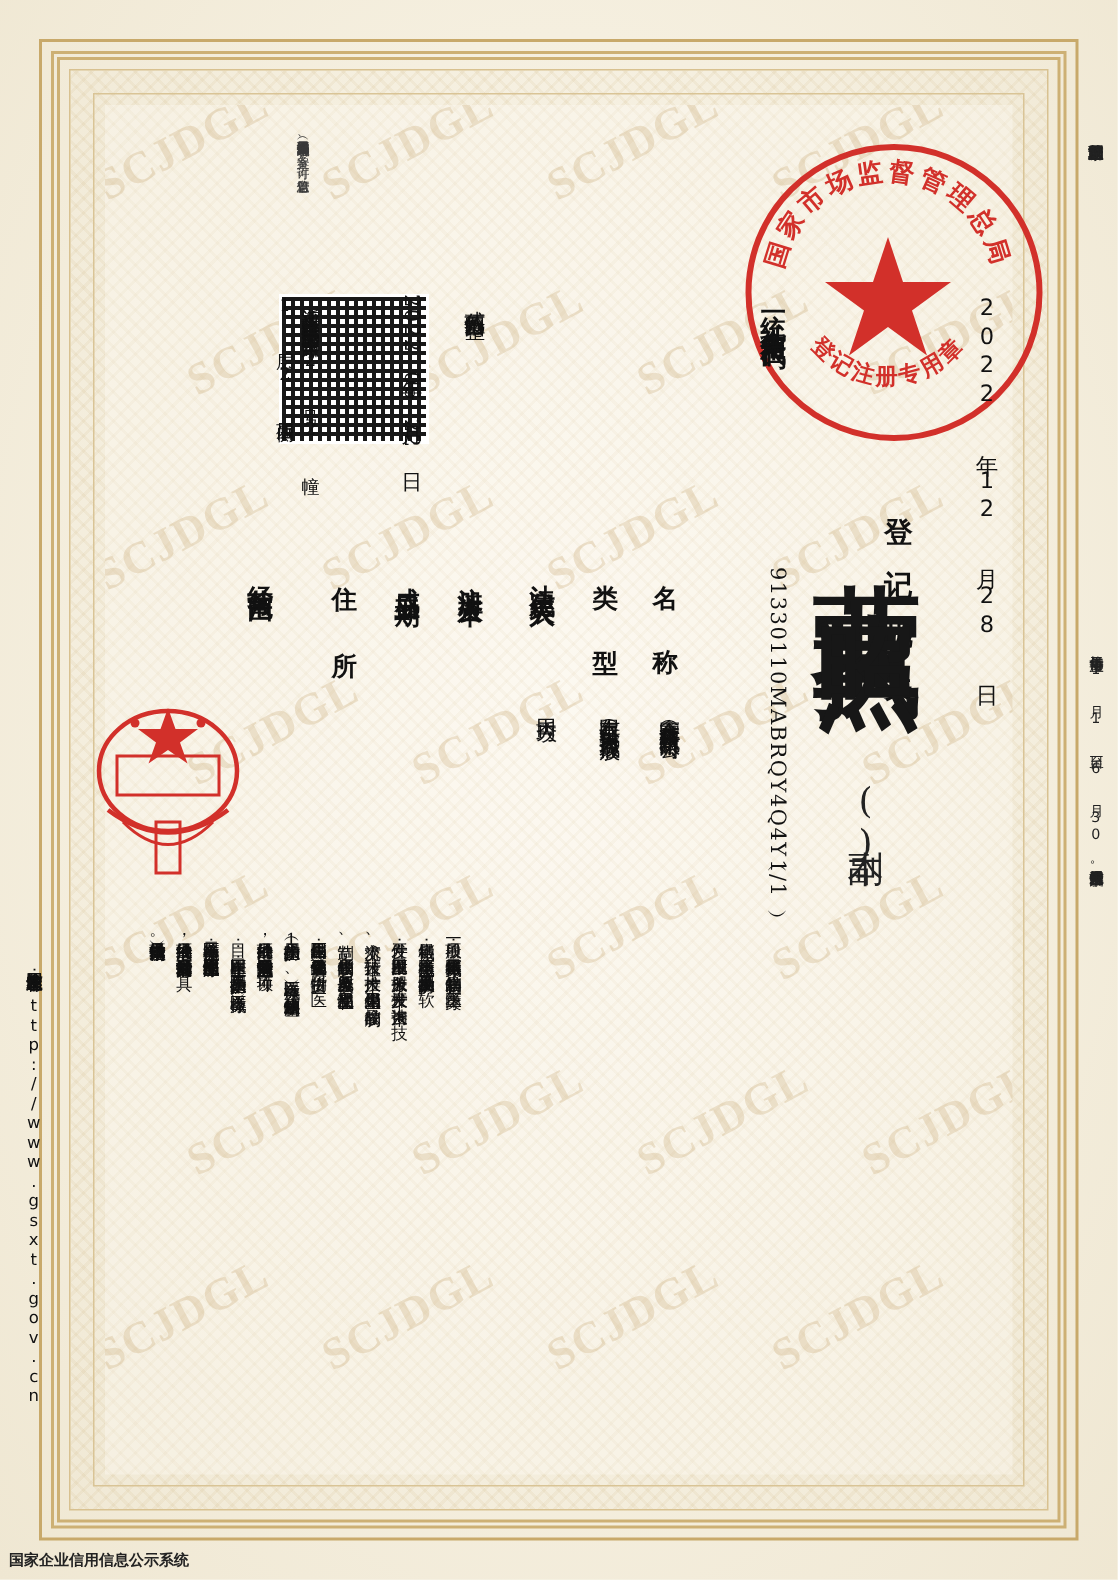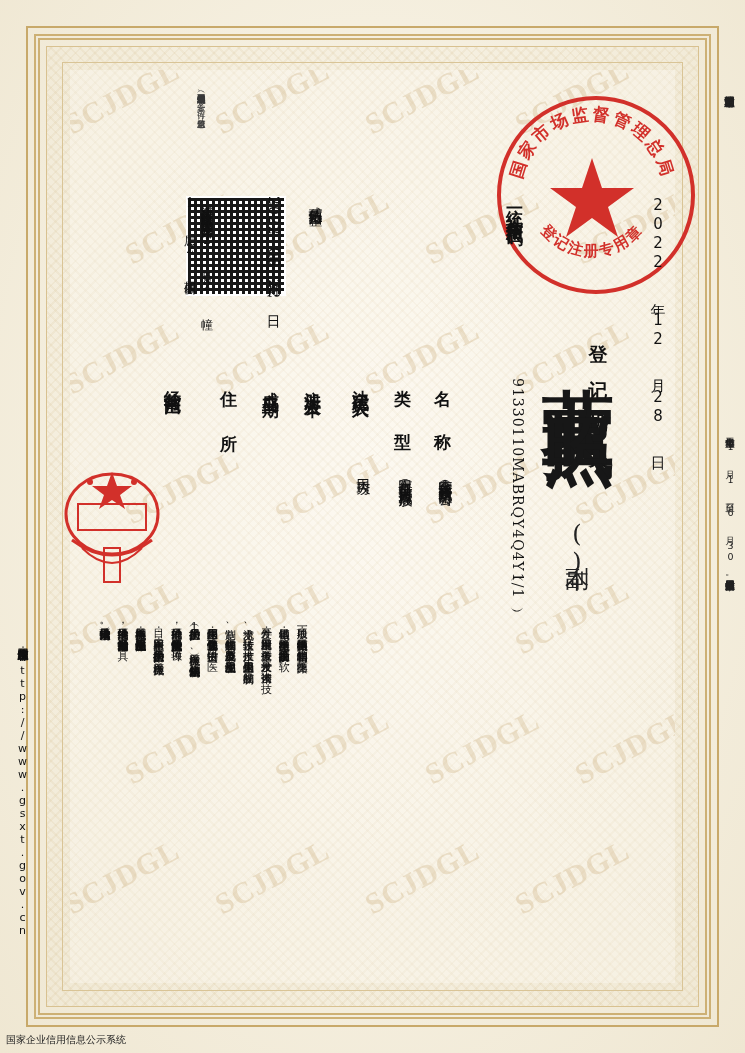--- a/index.html
+++ b/index.html
@@ -309,14 +309,14 @@
       <div class="scope">用医疗用品销售；保健食品（预包装）销售；货物进出口；医</div>
       <div class="scope">护人员防护用品生产（1 类医疗器械）、塑料制品销售（依依法须</div>
       <div class="scope">经批准的项目外，凭营业执照依法自主开展经营活动）。许可项</div>
       <div class="scope">目：医用口罩生产；医护人员防护用品生产（Ⅱ类医疗器械）；</div>
       <div class="scope">第二类医疗器械生产；卫生用品和一次性使用医疗用品生产（依</div>
       <div class="scope">法经终批准的项目，经相关部门批准后方可开展经营活动，具</div>
       <div class="scope">体经营项目以审批结果为准）。</div>
     </div>
 
   <div class="url vt">国家企业信用信息公示系统网址：http://www.gsxt.gov.cn</div>
-  <div style="position:absolute;left:6px;bottom:6px;font-size:10px;color:#222;">国家企业信用信息公示系统</div>
+  <div style="position:absolute;left:6px;bottom:6px;font-size:10px;color:#222;font-weight:bold;">国家企业信用信息公示系统</div>
 </div>
 
 </body></html>

